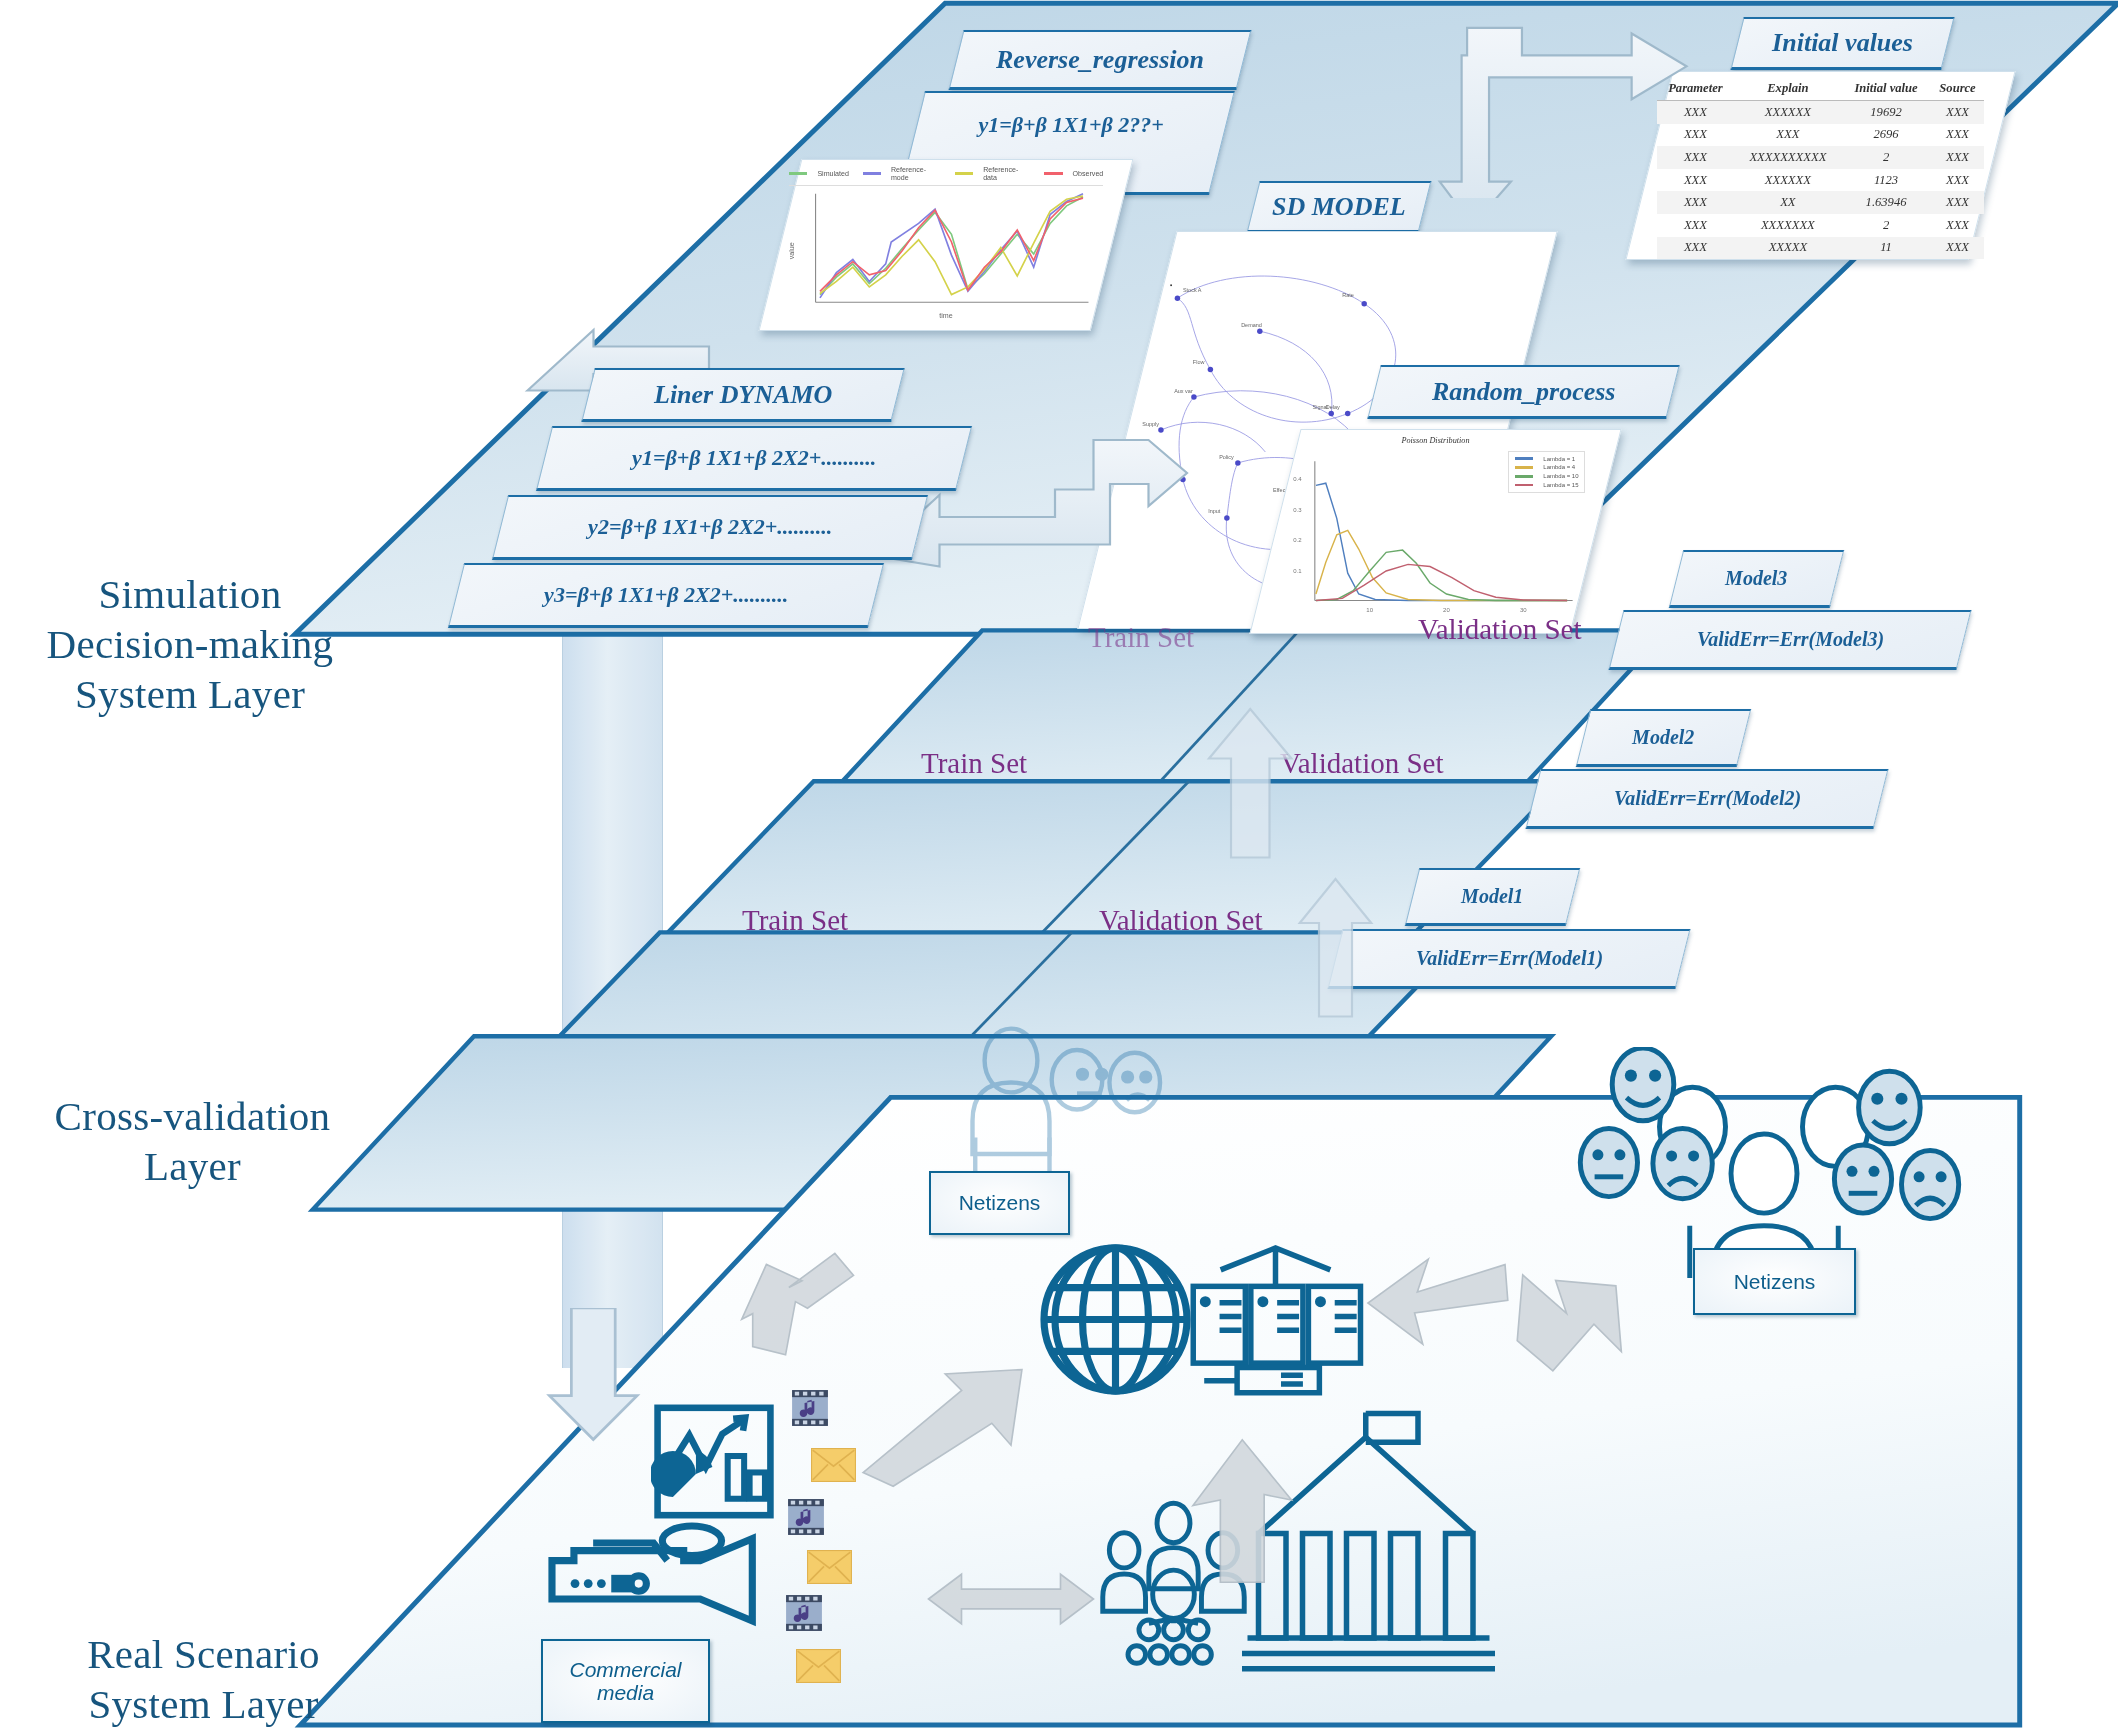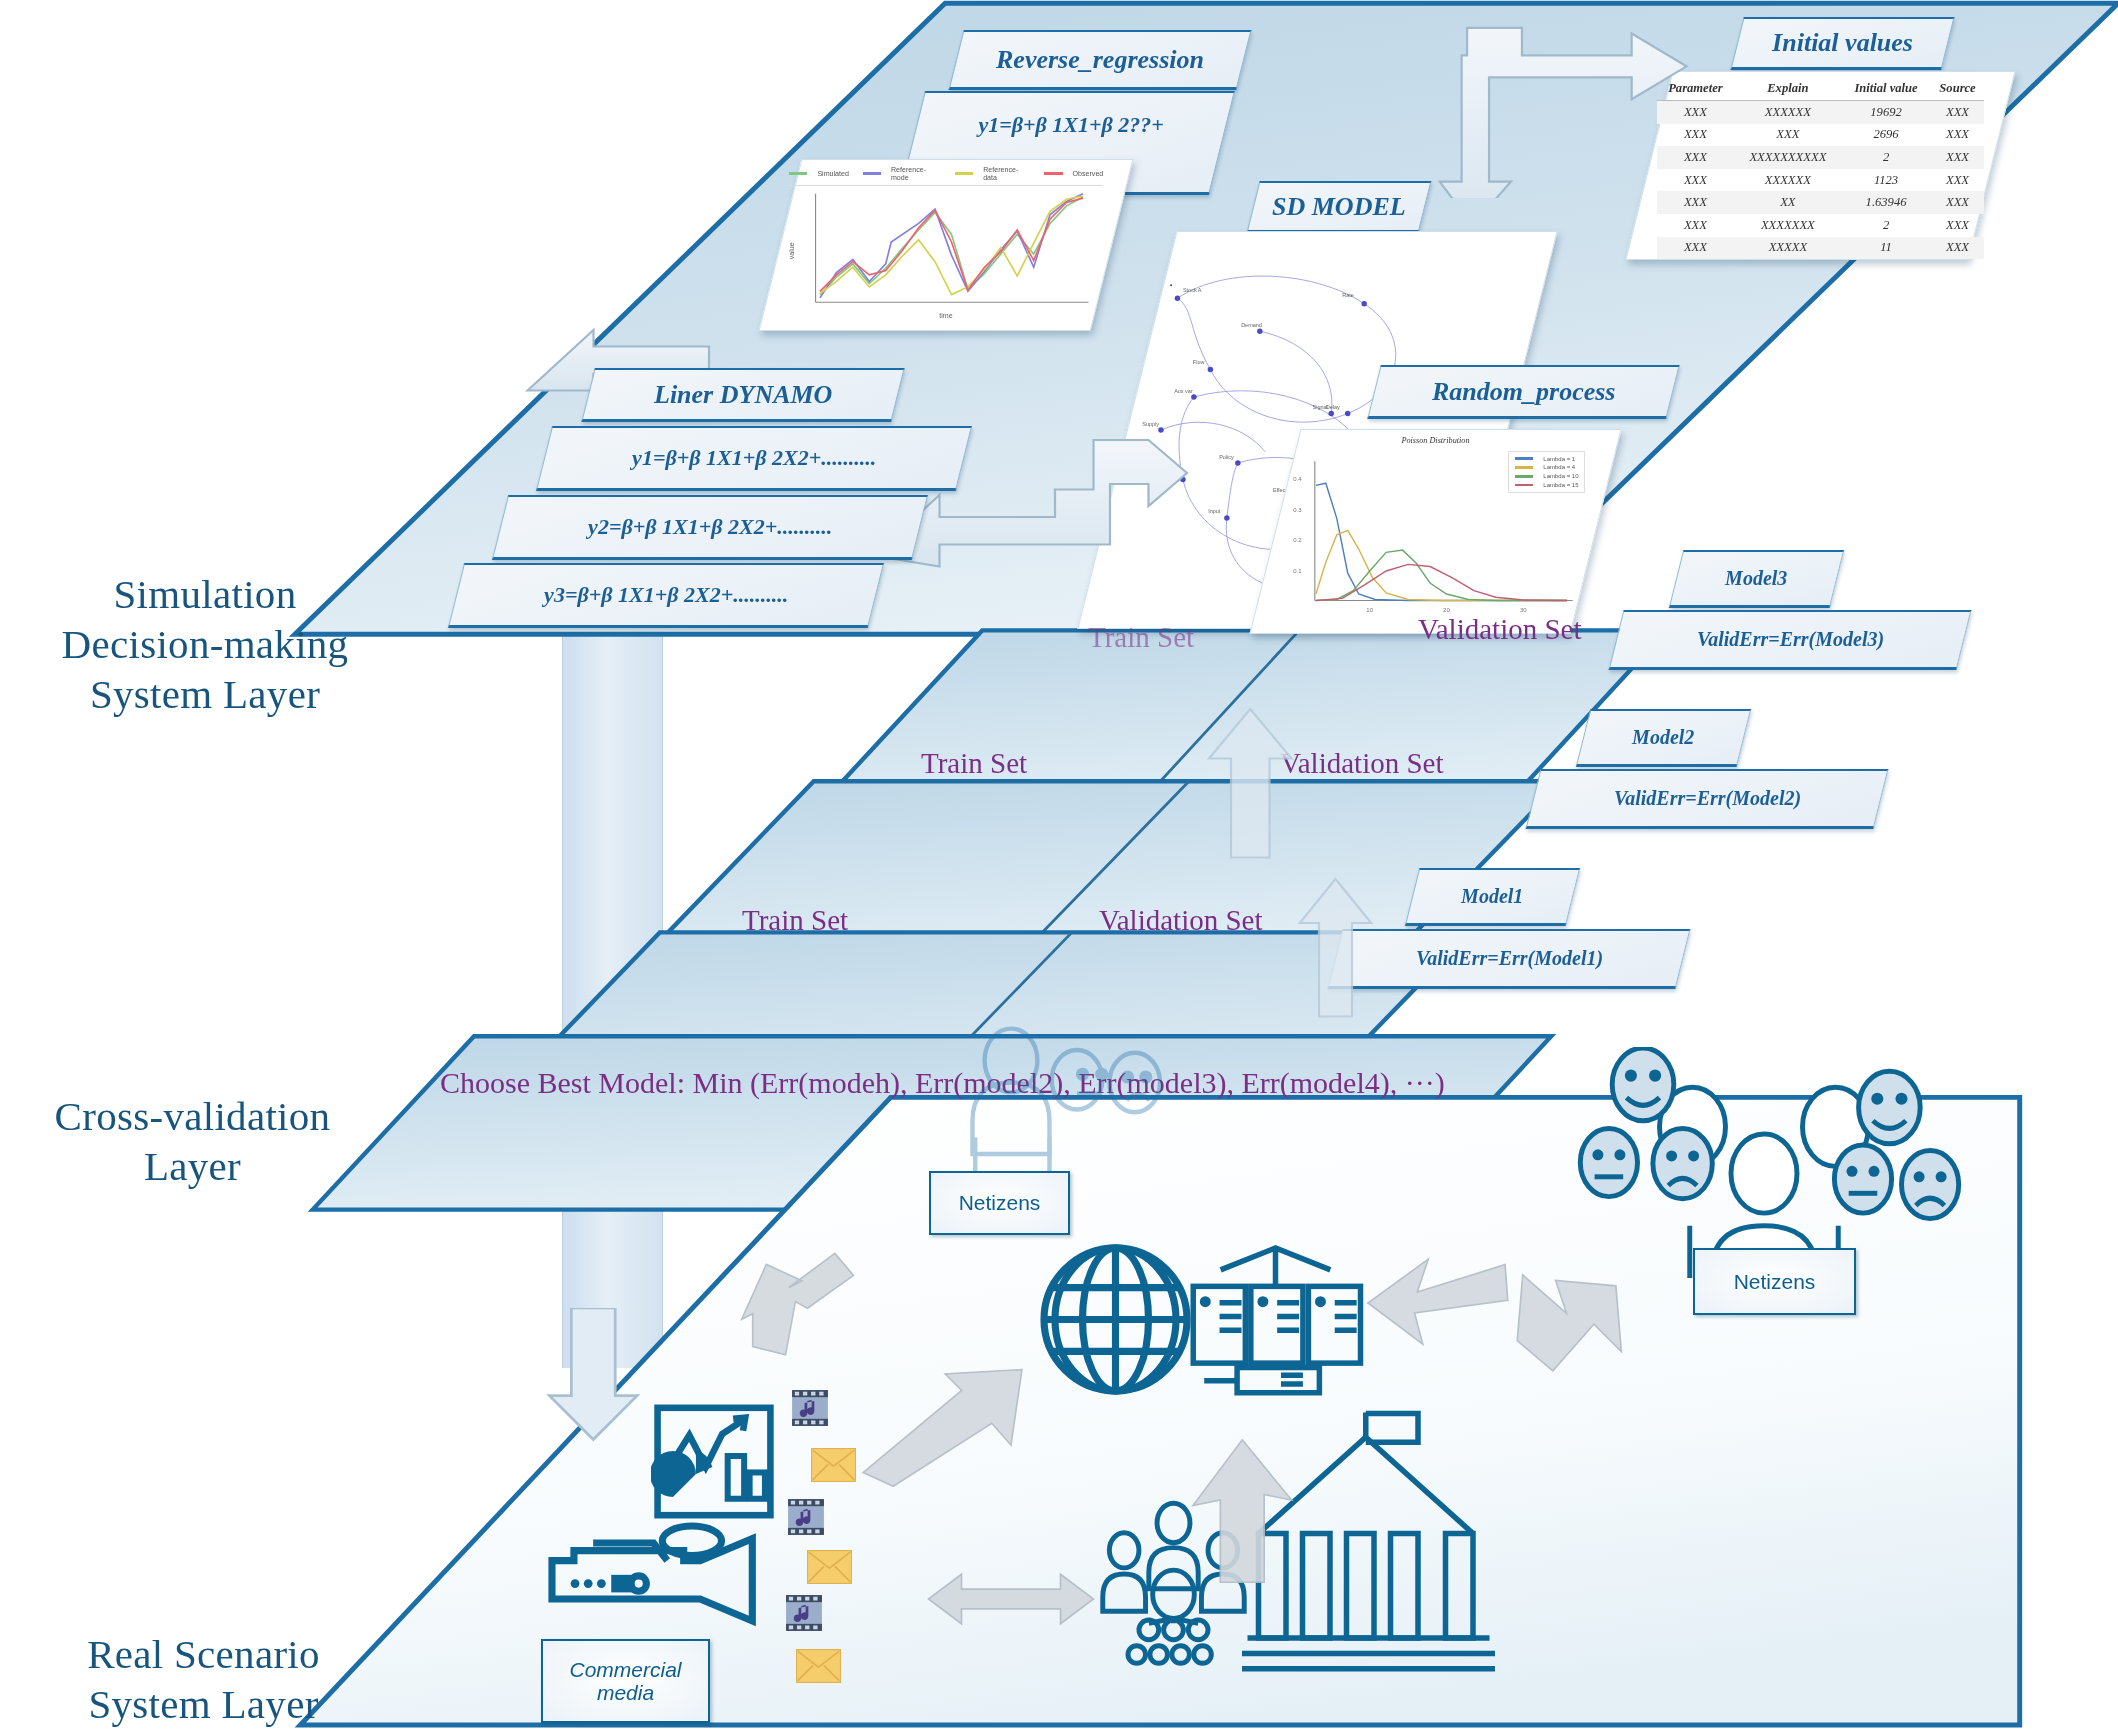--- a/index.html
+++ b/index.html
@@ -121,21 +121,21 @@
         <linearGradient id="gp6" x1="0.25" y1="0" x2="0.6" y2="1">
           <stop offset="0%" stop-color="#ffffff"></stop>
           <stop offset="60%" stop-color="#f7fbfd"></stop>
           <stop offset="100%" stop-color="#e4eff6"></stop>
         </linearGradient>
       </defs>
       <polygon points="1080,6 3134,6 3134,1148 6,1148" fill="url(#gp6)" stroke="#1d6ea6" stroke-width="9"></polygon>
     </svg>
   </div>
 
-  <div class="layer-caption" style="left:40px;top:569px;width:330px;">
+  <div class="layer-caption" style="left:25px;top:569px;width:330px;">
     <div style="white-space:pre-line;">Simulation
 Decision-making
 System Layer</div>
   </div>
   <div class="layer-caption" style="left:22px;top:1091px;width:341px;">
     <div style="white-space:pre-line;">Cross-validation
 Layer</div>
   </div>
   <div class="layer-caption" style="left:33px;top:1629px;width:341px;">
     <div style="white-space:pre-line;">Real Scenario
@@ -422,23 +422,20 @@
   <div class="setlabel" style="left:1099px;top:904px;">
     <span>Validation Set</span>
   </div>
   <div class="pbox small" style="left:1412px;top:868px;width:159px;height:53px;">
     <span>Model1</span>
   </div>
   <div class="pbox small" style="left:1335px;top:929px;width:346px;height:55px;">
     <span>ValidErr=Err(Model1)</span>
   </div>
 
-  <div class="bestmodel" style="left:440px;top:1066px;">
-    <span>Choose Best Model: Min (Err(modeh), Err(model2), Err(model3), Err(model4), ···)</span>
-  </div>
 
   <svg class="arrow3d" style="left:1132px;top:698px;" width="231" height="165" viewBox="0 0 420 300">
     <path d="M180 290 L180 110 L140 110 L215 20 L290 110 L250 110 L250 290 Z" fill="#dde8f1" stroke="#b6c9d8" stroke-width="4" opacity=".8"></path>
   </svg>
   <svg class="arrow3d" style="left:1253px;top:868px;" width="165" height="154" viewBox="0 0 300 280">
     <path d="M120 270 L120 100 L85 100 L150 20 L215 100 L180 100 L180 270 Z" fill="#dde8f1" stroke="#b6c9d8" stroke-width="4" opacity=".8"></path>
   </svg>
 
   <svg class="arrow3d" style="left:511px;top:1308px;" width="181" height="137" viewBox="0 0 330 250">
     <path d="M110 0 L110 160 L70 160 L150 240 L230 160 L190 160 L190 0 Z" fill="#e2ecf4" stroke="#a9c0d2" stroke-width="5"></path>

